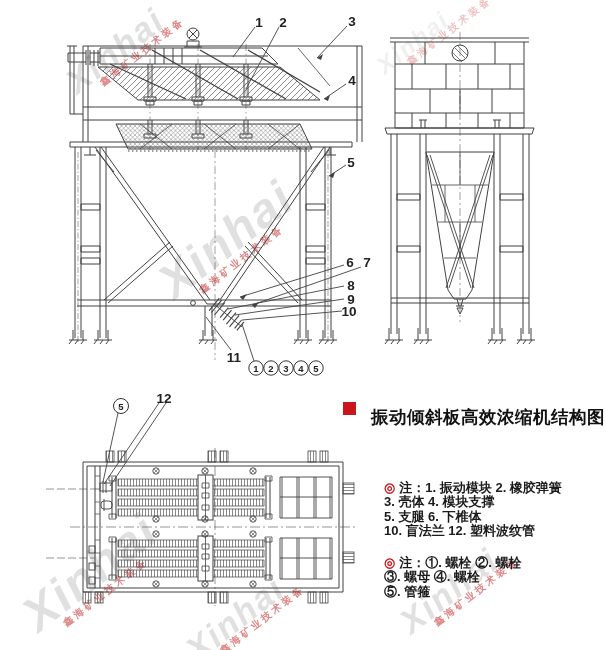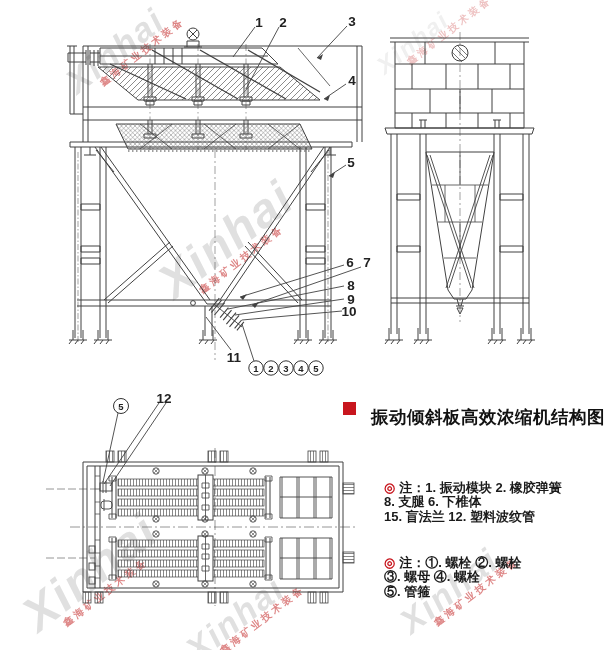--- a/index.html
+++ b/index.html
@@ -317,22 +317,23 @@
 
   <div class="title-row">
     <span class="red-square"></span>
     <h1>振动倾斜板高效浓缩机结构图</h1>
   </div>
 
   <div class="notes notes-parts">
     <div>
       <span class="note-marker">◎</span><span>注：1. 振动模块 2. 橡胶弹簧</span>
     </div>
-    <div>8. 支腿 6. 下椎体</div>
-    <div>15. 盲法兰 12. 塑料波纹管</div>
+    <div>3. 壳体 4. 模块支撑</div>
+    <div>5. 支腿 6. 下椎体</div>
+    <div>10. 盲法兰 12. 塑料波纹管</div>
   </div>
 
   <div class="notes notes-fasteners">
     <div>
       <span class="note-marker">◎</span><span>注：①. 螺栓 ②. 螺栓</span>
     </div>
     <div>③. 螺母 ④. 螺栓</div>
     <div>⑤. 管箍</div>
   </div>
 

